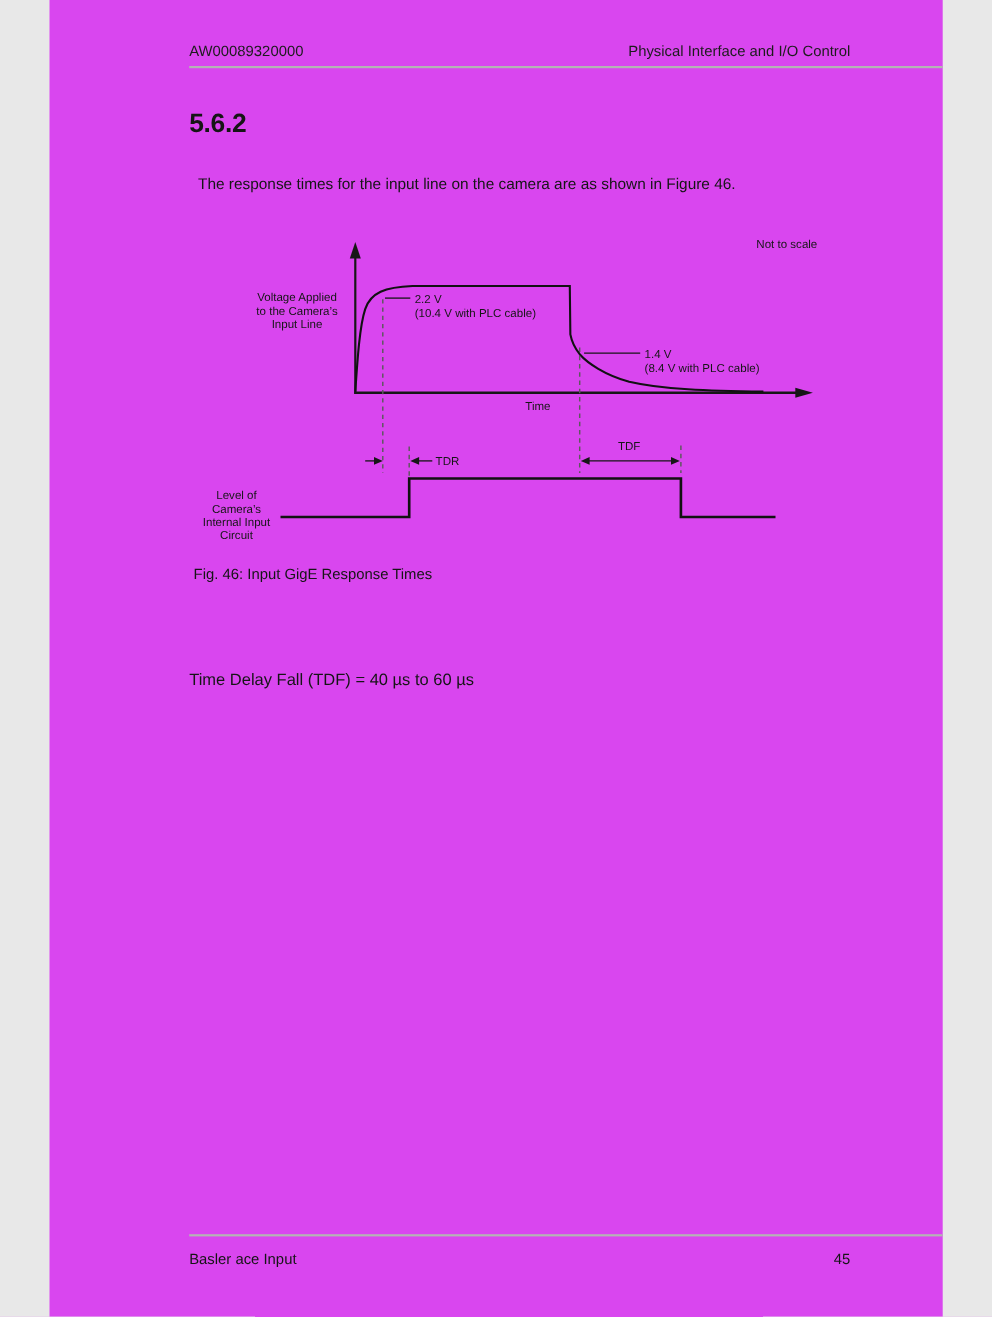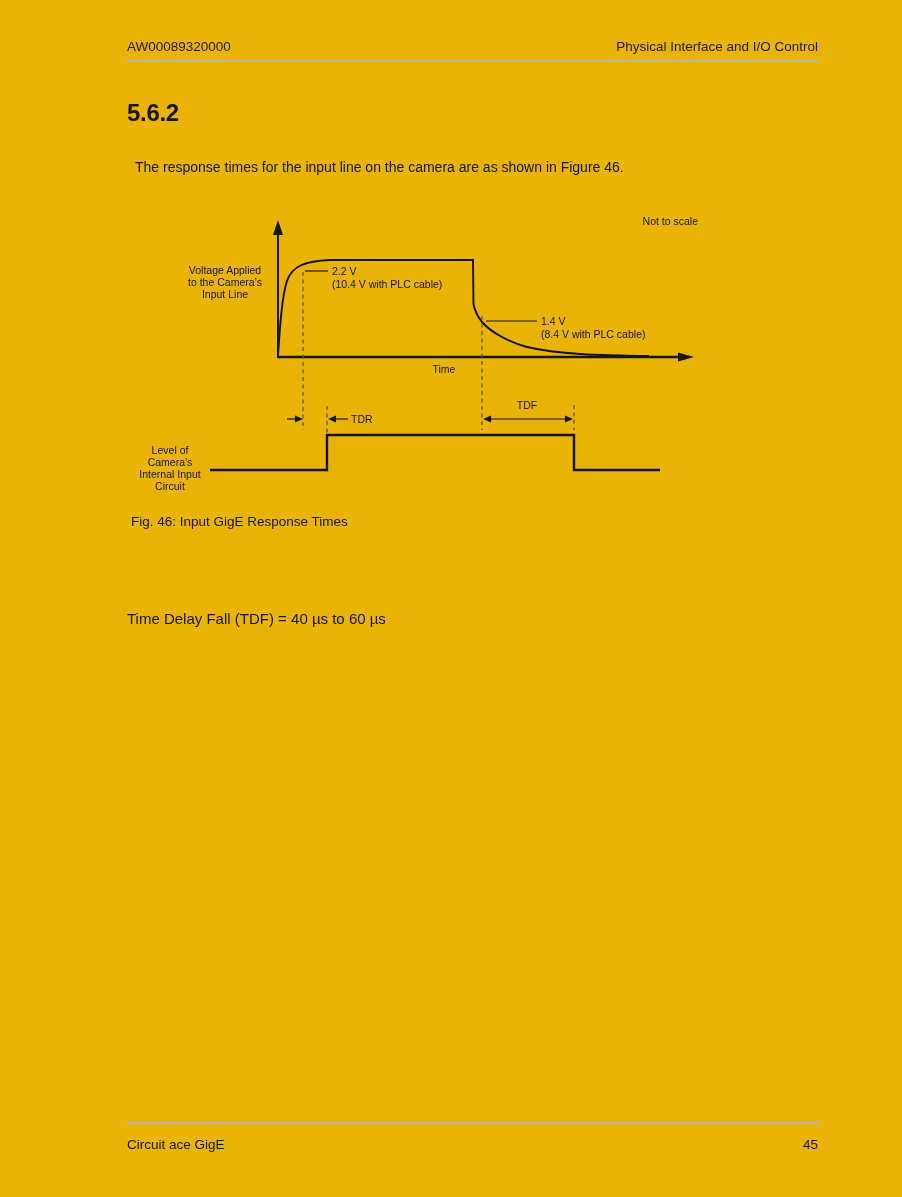--- a/index.html
+++ b/index.html
@@ -1,19 +1,19 @@
 <!DOCTYPE html>
 <html><head>
 <meta charset="utf-8">
 <style>
   html,body{margin:0;padding:0;background:#e8e8e8;}
   .page{
     position:relative;
-    width:902px;height:1197px;
-    background:#eab308;
+    width:812px;height:1197px;
+    background:#d946ef;
     font-family:"Liberation Sans", sans-serif;
     color:#151515;
     overflow:hidden;
     margin:0 auto;
   }
   .abs{position:absolute;white-space:nowrap;}
   .hdr{font-size:13.5px;color:#1c1c1c;}
   .rule{position:absolute;height:2px;background:#b4b4b4;}
   .h-num{left:127px;top:99px;font-size:24px;font-weight:bold;letter-spacing:-0.3px;}
   .h-title{left:217px;top:99px;font-size:26px;font-weight:bold;letter-spacing:-0.3px;}
@@ -93,16 +93,16 @@
     <text x="43" y="258" text-anchor="middle">Camera’s</text>
     <text x="43" y="270" text-anchor="middle">Internal Input</text>
     <text x="43" y="282" text-anchor="middle">Circuit</text>
   </svg>
 
   <div class="abs caption">Fig. 46: Input GigE Response Times</div>
 
   <div class="abs spec" style="top:610px;">Time Delay Fall (TDF) = 40 µs to 60 µs</div>
 
   <div class="rule" style="left:127px;top:1122px;width:693px;"></div>
-  <div class="abs ftr" style="left:127px;top:1137px;">Circuit ace GigE</div>
+  <div class="abs ftr" style="left:127px;top:1137px;">Basler ace Input</div>
   <div class="abs ftr" style="right:84px;top:1137px;">45</div>
 
 </div>
 
 </body></html>

